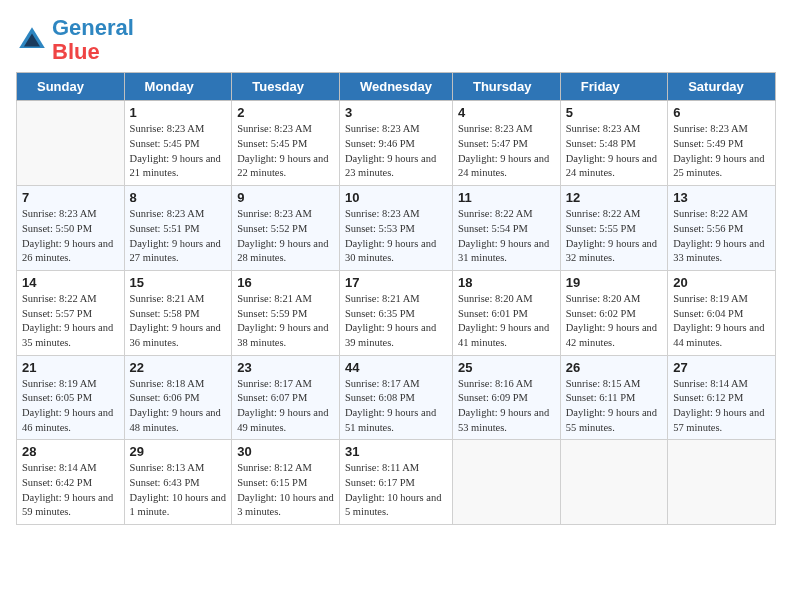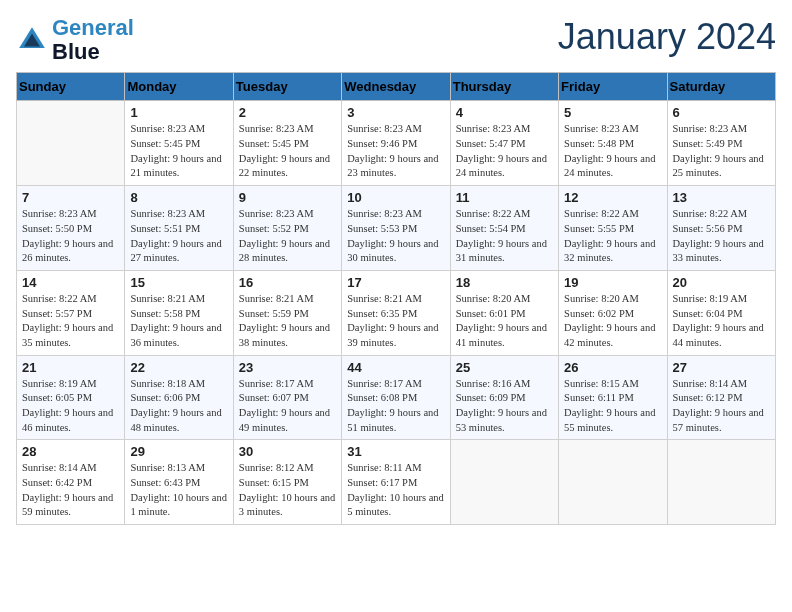--- a/index.html
+++ b/index.html
@@ -46,22 +46,22 @@
       font-size: 14px;
       color: #444;
     }
     table {
       width: 100%;
       border-collapse: collapse;
       font-size: 11px;
     }
     thead tr th {
       background-color: #2e75b6;
-      color: #000000;
-      padding: 6px 2px;
+      color: #ffffff;
+      padding: 6px 20px;
       text-align: left;
       font-size: 13px;
       font-weight: bold;
       border: 1px solid #c0c0c0;
     }
     tbody tr td {
       border: 1px solid #d0d0d0;
       padding: 4px 5px;
       vertical-align: top;
       width: 108px;
@@ -93,26 +93,25 @@
 
 <div class="header">
   <div class="logo">
     <svg class="logo-icon" viewBox="0 0 40 40">
       <polygon points="20,4 36,30 4,30" fill="#2e86c1"></polygon>
       <polygon points="20,12 30,28 10,28" fill="#1a3a5c"></polygon>
     </svg>
     <div>
       <div class="logo-text">
         <span>General</span><br>
-        <span style="color:#0f172a;">Blue</span>
+        <span style="color:#ef4444;">Blue</span>
       </div>
     </div>
   </div>
   <div class="title-section">
-    <div class="month-title">January 2024</div>
   </div>
 </div>
 
 <table>
   <thead>
     <tr>
     <th>Sunday</th>
         <th>Monday</th>
         <th>Tuesday</th>
         <th>Wednesday</th>

